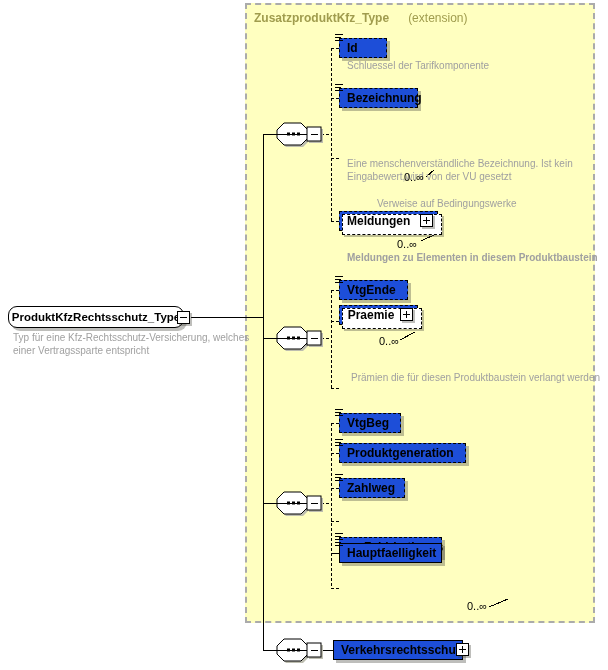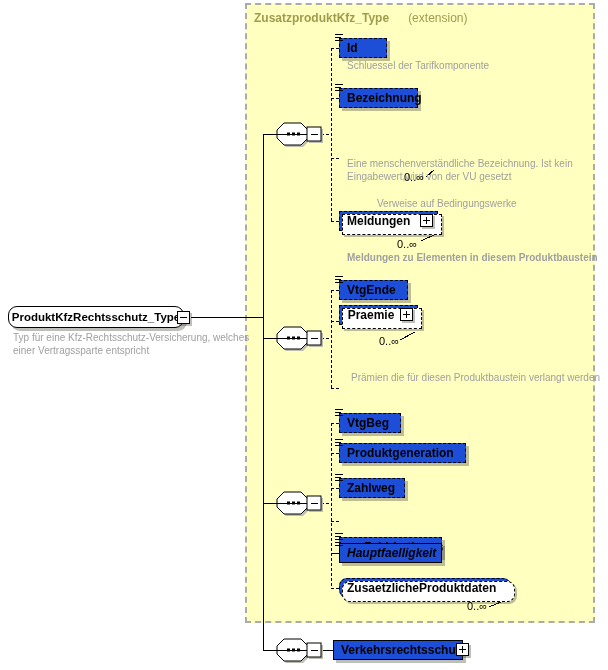--- a/index.html
+++ b/index.html
@@ -274,35 +274,31 @@
     <span class="sc">
         <svg width="11" height="10">
           <line x1="1" y1="2" x2="9" y2="2" stroke="#000" shape-rendering="crispEdges"></line>
           <line x1="1" y1="5" x2="7" y2="5" stroke="#000" shape-rendering="crispEdges"></line>
           <line x1="1" y1="8" x2="9" y2="8" stroke="#000" shape-rendering="crispEdges"></line>
         </svg>
       </span>
     <span>Zahlrhythmus</span>
   </div>
 
-  <div class="el" style="left:339px; top:543px; width:103px;font-style:italic;">
+  <div class="el" style="left:339px; top:543px; width:103px;">
     <span class="sc">
         <svg width="11" height="10">
           <line x1="1" y1="2" x2="9" y2="2" stroke="#000" shape-rendering="crispEdges"></line>
           <line x1="1" y1="5" x2="7" y2="5" stroke="#000" shape-rendering="crispEdges"></line>
           <line x1="1" y1="8" x2="9" y2="8" stroke="#000" shape-rendering="crispEdges"></line>
         </svg>
       </span>
     <span>Hauptfaelligkeit</span>
   </div>
 
-  <div class="el opt multi rounded" style="left:339px; top:578px; width:172px;">
-    <div class="stack"></div>
-    <span>ZusaetzlicheProduktdaten</span>
-  </div>
   <div class="occ" style="left:467px; top:600px;">0..∞</div>
 
   <div class="el" style="left:333px; top:640px; width:130px;">
     <span>Verkehrsrechtsschutz</span>
     <span class="toggle plus t-edge"></span>
   </div>
 
 </div>
 
 </body></html>

